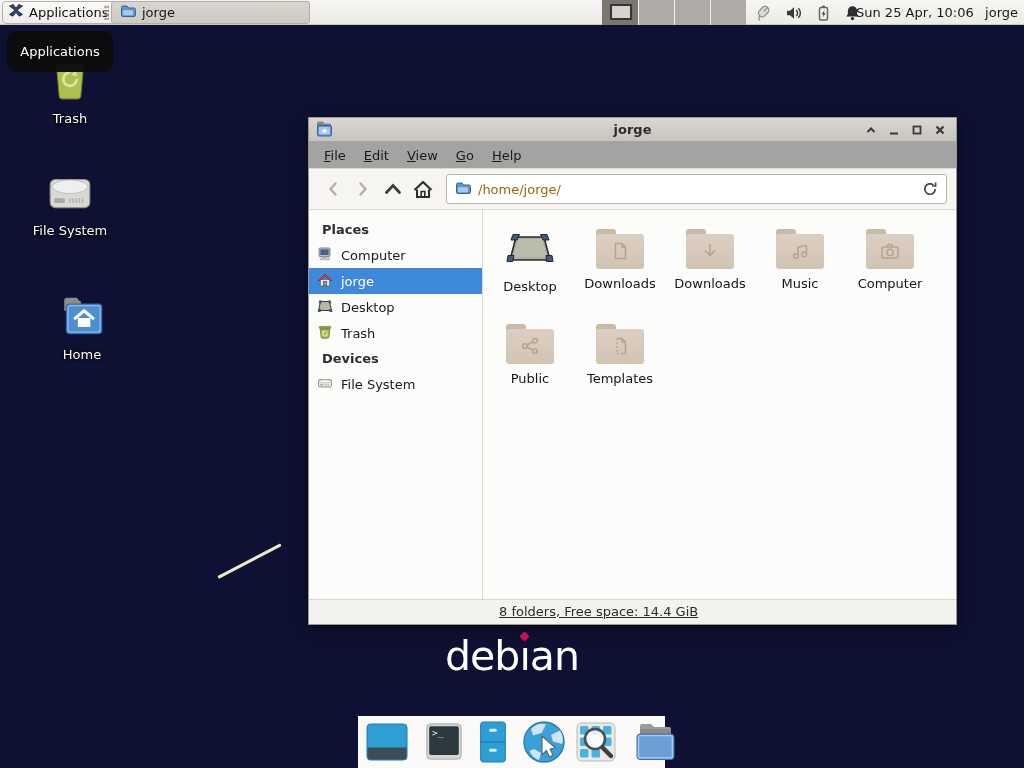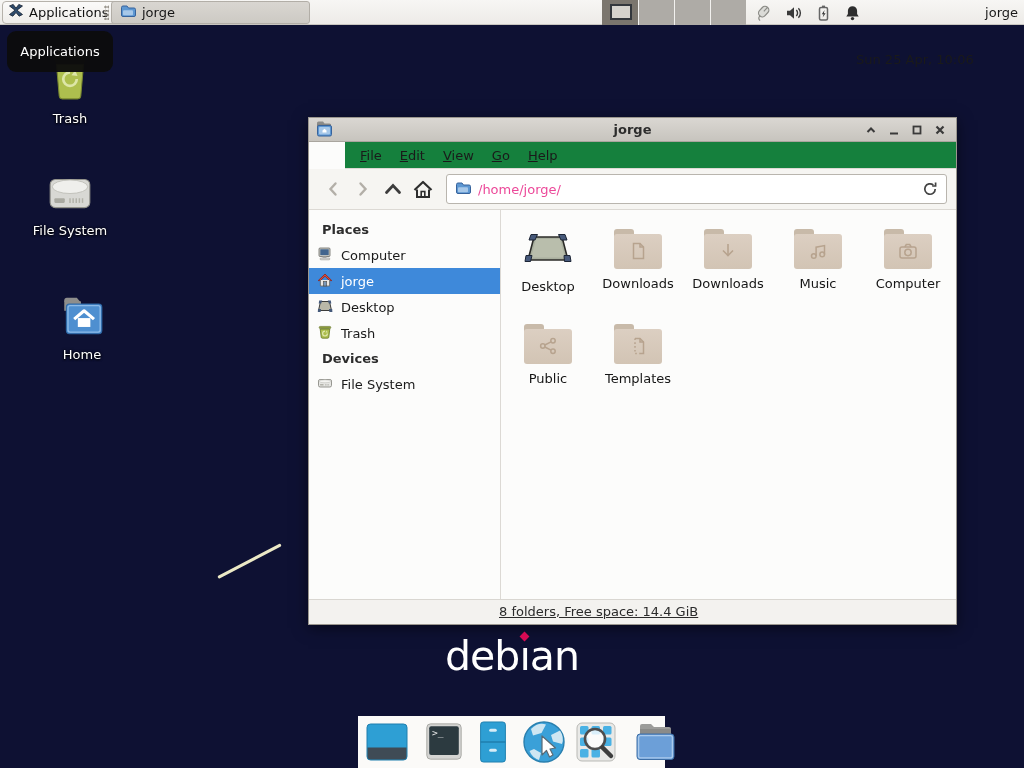--- a/index.html
+++ b/index.html
@@ -18,21 +18,21 @@
   .task-btn { position:absolute; left:111px; top:1px; width:199px; height:23px; display:flex; align-items:center;
               gap:6px; padding:0 8px; background:linear-gradient(#d9d6d1,#cdcac4); border:1px solid #b2aea7;
               border-radius:3px; color:#161616; }
   .pager { position:absolute; left:602px; top:0; height:25px; display:flex; }
   .ws { width:36px; height:25px; background:#aeaba6; border-left:1px solid #f2f1ef; position:relative; }
   .ws.active { background:#7b766e; border-left:none; }
   .ws.active .miniwin { position:absolute; left:8px; top:4px; width:22px; height:16px;
                         background:#d6d3cd; border:2px solid #33373c; }
   .tray { position:absolute; left:748px; top:0; height:25px; display:flex; align-items:center; gap:12px; padding-left:6px; }
   .tray svg { display:block; }
-  .clock { position:absolute; left:856px; top:0; height:28px; line-height:25px; color:#1a1a1a;margin-top:47px; }
+  .clock { position:absolute; left:856px; top:0; height:28px; line-height:25px; color:#1a1a1a; }
   .panel-user { position:absolute; right:6px; top:0; height:25px; line-height:25px; color:#1a1a1a; }
 
   
   .tooltip { position:absolute; left:7px; top:31px; width:106px; height:41px; background:rgba(12,12,12,.96);
              border-radius:9px; color:#fff; display:flex; align-items:center; justify-content:center; z-index:60; }
 
   
   .dicon { position:absolute; width:110px; display:flex; flex-direction:column; align-items:center; gap:6px; }
   .dicon .lbl { color:#fff; text-shadow:0 1px 2px #000, 0 0 3px #000; }
   .dicon-trash { left:15px; top:50px; }
@@ -46,33 +46,33 @@
   
   .window { position:absolute; left:308px; top:117px; width:649px; height:508px; background:#fcfcfb;
             border:1px solid #9b978f; box-shadow:0 3px 14px rgba(0,0,0,.5); display:flex; flex-direction:column; }
   .titlebar { height:24px; background:linear-gradient(#dad7d2,#c7c4be); border-bottom:1px solid #a9a59e;
               display:flex; align-items:center; position:relative; flex:none; }
   .titlebar .wicon { margin-left:6px; }
   .titlebar .title { position:absolute; left:0; right:0; text-align:center; font-weight:bold; color:#2c2c2c; }
   .win-controls { margin-left:auto; display:flex; align-items:center; gap:9px; padding-right:9px; position:relative; }
   .wc { width:14px; height:14px; display:flex; align-items:center; justify-content:center; }
 
-  .menubar { height:27px; background:#15803d; border-bottom:1px solid #dcd9d4; display:flex; align-items:center;
-             padding-left:6px; flex:none;margin-left:36px; }
+  .menubar { height:27px; background:#a3a3a3; border-bottom:1px solid #dcd9d4; display:flex; align-items:center;
+             padding-left:6px; flex:none; }
   .menu-item { padding:0 9px; line-height:27px; color:#1a1a1a; }
 
   .toolbar { height:41px; background:#f6f5f2; border-bottom:1px solid #dcd9d4; display:flex; align-items:center;
              padding:0 9px; flex:none; }
   .tbtn { width:30px; height:28px; display:flex; align-items:center; justify-content:center; border-radius:3px; }
   .pathbar { flex:1; height:30px; margin-left:8px; background:#fff; border:1px solid #b9b5ae; border-radius:3px;
-             display:flex; align-items:center; gap:7px; padding:0 8px; color:#ec4899; }
+             display:flex; align-items:center; gap:7px; padding:0 8px; color:#a16207; }
   .pathbar .reload { margin-left:auto; display:flex; }
 
   .main { flex:1; display:flex; min-height:0; }
-  .sidebar { width:192px; background:#fcfcfb; border-right:1px solid #dcd9d4; padding-top:7px; flex:none; }
+  .sidebar { width:174px; background:#fcfcfb; border-right:1px solid #dcd9d4; padding-top:7px; flex:none; }
   .side-header { font-weight:bold; color:#2d2d2d; padding:5px 0 5px 13px; }
   .side-item { height:26px; display:flex; align-items:center; gap:8px; padding-left:8px; color:#1a1a1a; }
   .side-item.selected { background:#3e89da; color:#fff; }
   .iconview { flex:1; background:#fcfcfb; padding:10px 0 0 2px; display:grid;
               grid-template-columns:repeat(5,90px); grid-auto-rows:95px; align-content:start; }
   .fitem { width:90px; display:flex; flex-direction:column; align-items:center; padding-top:9px; }
   .fitem .flbl { margin-top:7px; color:#161616; }
 
   .statusbar { height:25px; background:#f3f2ef; border-top:1px solid #d9d6d1; line-height:24px;
                padding-left:190px; color:#2b2b2b; flex:none;text-decoration:underline; }

